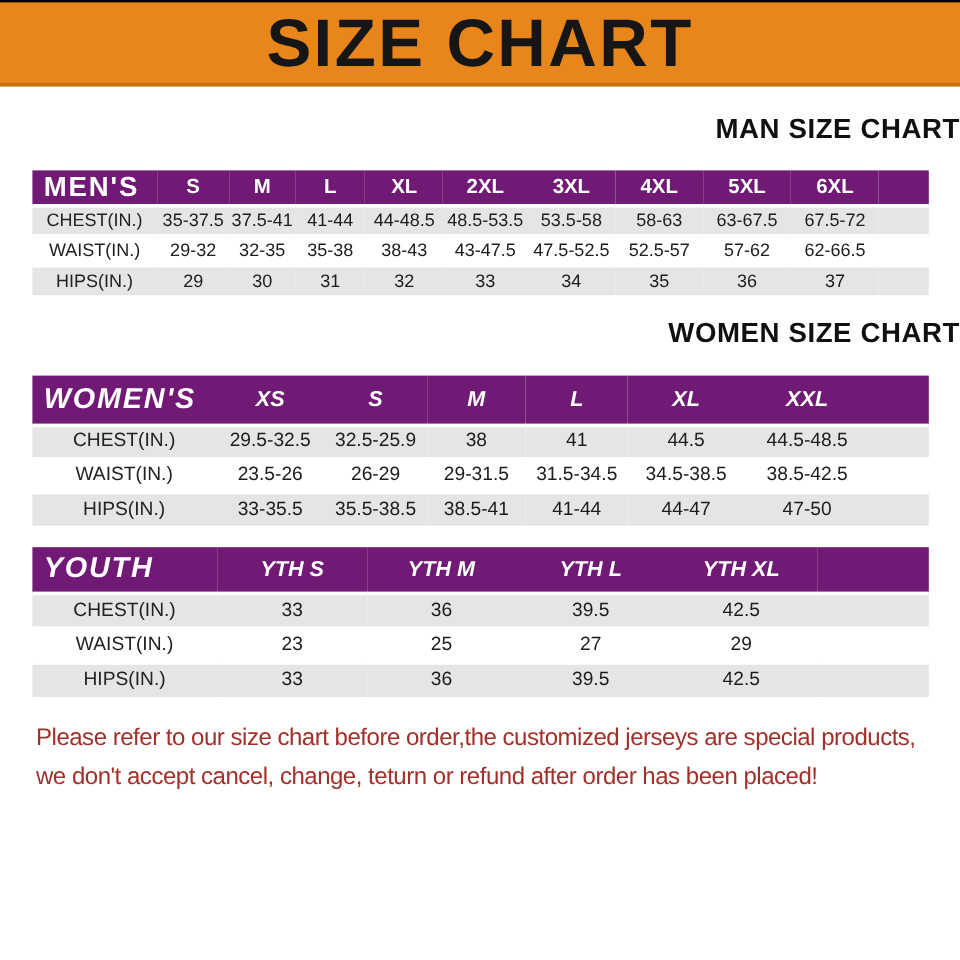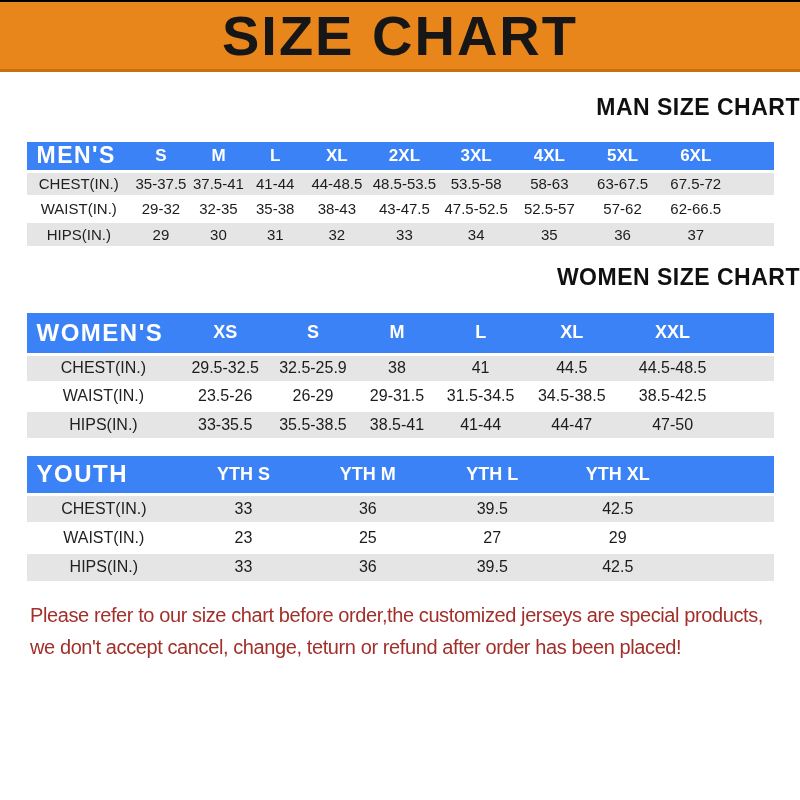--- a/index.html
+++ b/index.html
@@ -42,37 +42,37 @@
   #youth-heading { margin-top: 38px; }
   
   table.size-table {
     width: 747px;
     margin: 17px auto 0 auto;
     border-collapse: collapse;
     table-layout: fixed;
   }
   #women-table, #youth-table { margin-top: 18px; }
   table.size-table thead th {
-    background: #3b82f6;
+    background: #701a75;
     color: #ffffff;
     font-weight: 600;
     text-align: center;
     padding: 0;
   }
   table.size-table thead th.corner {
     text-align: left;
     padding-left: 10px;
     font-weight: 800;
     letter-spacing: 1.5px;
   }
   #men-table   thead tr { height: 29px; }
   #women-table thead tr { height: 41px; }
   #youth-table thead tr { height: 38px; }
   #men-table   thead th { font-size: 17px; }
-  #women-table thead th, #youth-table thead th { font-size: 18px; }
+  #women-table thead th, #youth-table thead th { font-size: 18px; font-style: italic; }
   #men-table   thead th.corner { font-size: 23px; }
   #women-table thead th.corner, #youth-table thead th.corner { font-size: 24px; }
   table.size-table tbody tr:nth-child(odd) { background: #E5E5E5; }
   table.size-table tbody th,
   table.size-table tbody td {
     border-top: 3px solid #ffffff;
     padding: 0;
     text-align: center;
     font-weight: 400;
   }

